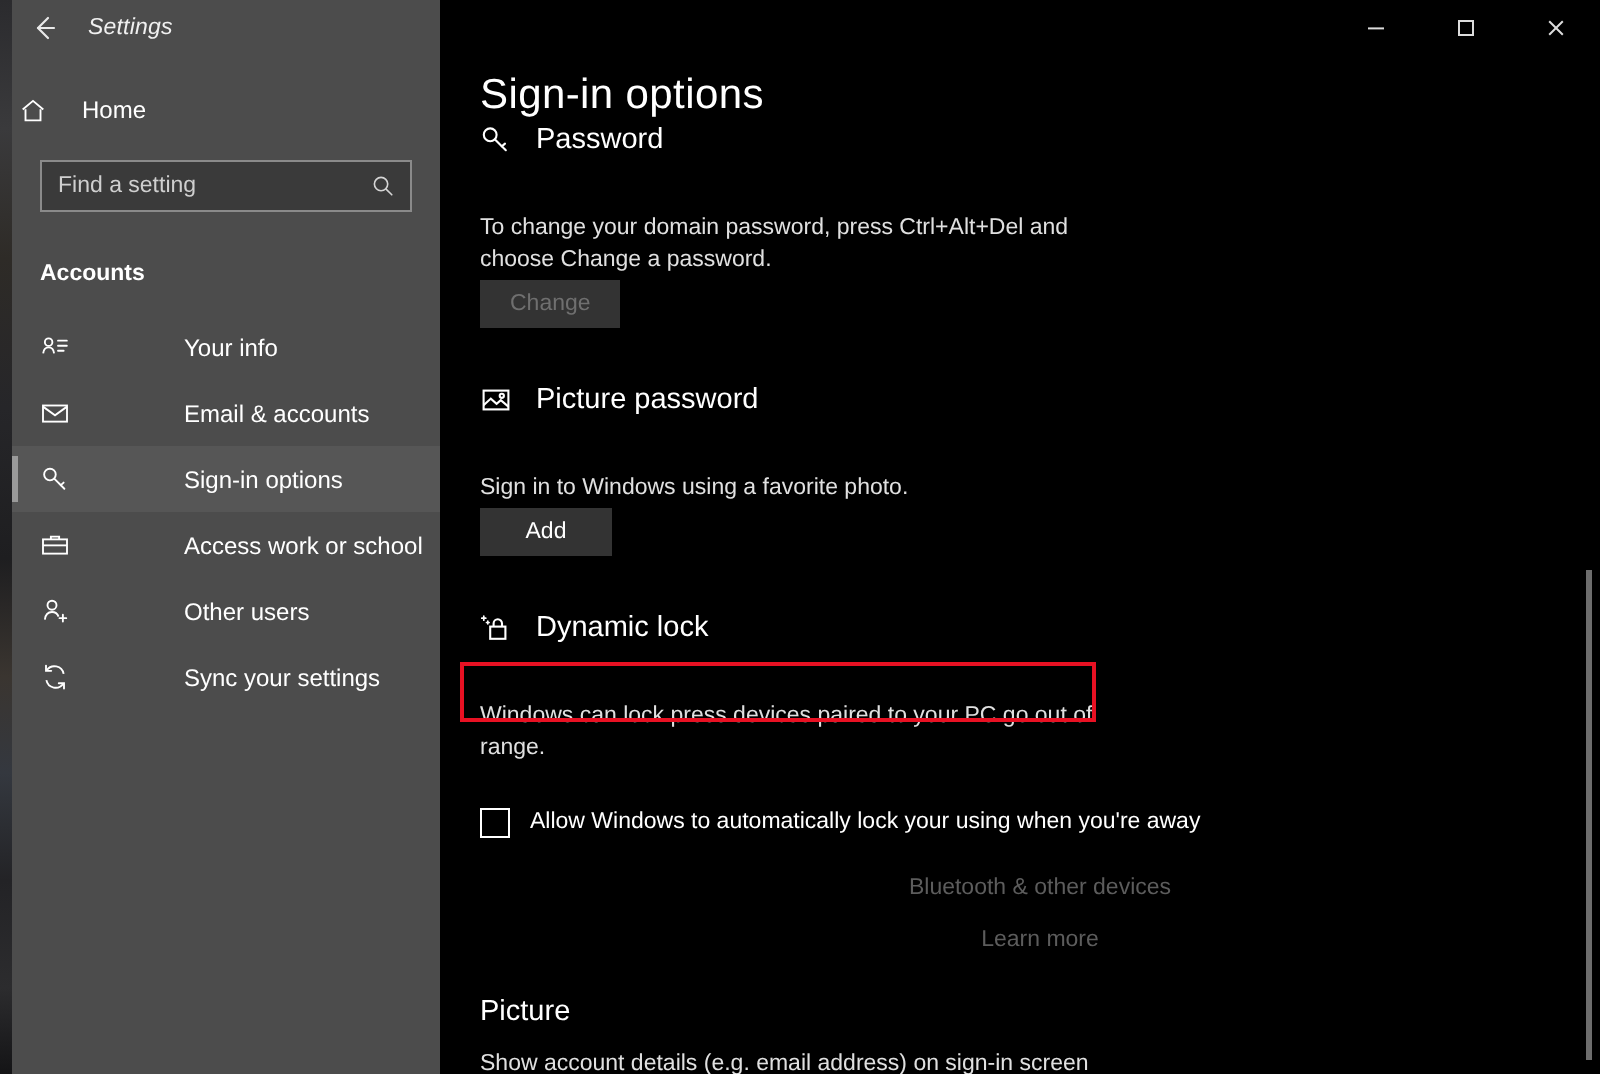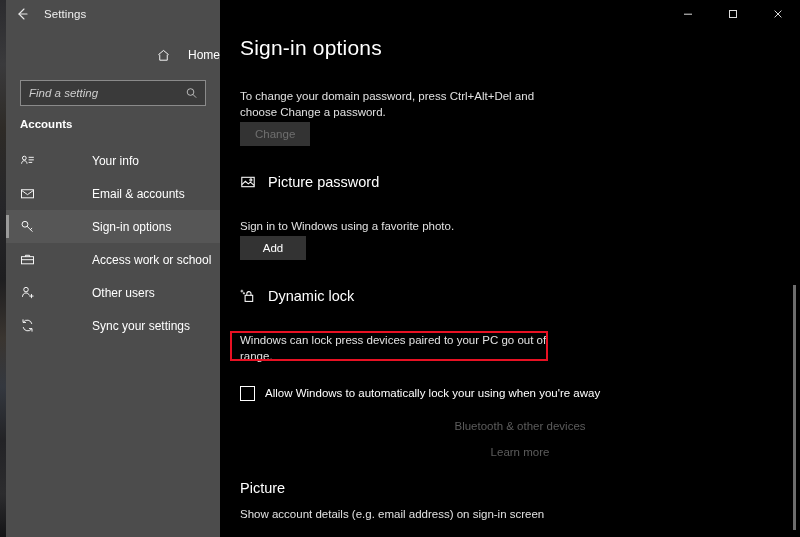--- a/index.html
+++ b/index.html
@@ -40,20 +40,21 @@
     width: 794px; height: 537px;
     background: #000000;
   }
 
   
   .titlebar {
     position: absolute;
     left: 0; top: 0;
     width: 794px; height: 28px;
     background: transparent;
+    font-style: italic;
   }
   .titlebar-left {
     position: absolute;
     left: 0; top: 0;
     width: 214px; height: 28px;
     background: #4c4c4c;
     display: flex;
     align-items: center;
   }
   .back-arrow {
@@ -93,21 +94,20 @@
     width: 214px; height: 509px;
     background: #4c4c4c;
   }
   .nav-home {
     position: relative;
     height: 30px;
     display: flex;
     align-items: center;
     padding-left: 3px;
     margin-top: 12px;
-    justify-content: flex-end;
   }
   .nav-home .ico {
     width: 22px;
     display: flex;
     align-items: center;
     color: #ffffff;
   }
   .nav-home .lbl {
     font-size: 12px;
     color: #ffffff;
@@ -128,38 +128,37 @@
     border: 0;
     outline: 0;
     background: transparent;
     color: #cfcfcf;
     font-size: 11.5px;
     font-family: "Liberation Sans", sans-serif;
     padding: 0 22px 0 8px;
     width: 100%;
     height: 100%;
     box-sizing: border-box;
-    font-style: italic;
   }
   .search-input::placeholder { color: #cfcfcf; opacity: 1; }
   .search-icon {
     position: absolute;
     right: 7px;
     top: 50%;
     transform: translateY(-50%);
     color: #d5d5d5;
     display: flex;
   }
 
   .section-label {
     font-size: 11.5px;
     font-weight: bold;
     color: #ffffff;
     padding: 0 0 0 14px;
-    margin-top: 12px;
+    margin-top: 25px;
   }
 
   .nav-list { margin-top: 14px; }
   .nav-item {
     position: relative;
     height: 33px;
     display: flex;
     align-items: center;
     padding-left: 14px;
     gap: 40px;
@@ -480,20 +479,30 @@
         </div>
 
       </div>
     </div>
 
     <div class="content">
 
       <div class="page-title">Sign-in options</div>
 
       <div class="group">
+        <div class="group-head">
+          <span class="ico">
+            <svg width="16" height="16" viewBox="0 0 16 16" fill="none" stroke="currentColor" stroke-width="1.05">
+              <circle cx="5.1" cy="5.4" r="3.2"></circle>
+              <path d="M7.5 7.7 L12.9 13.1" stroke-linecap="round"></path>
+              <path d="M10.9 11.2 L12.5 9.8" stroke-linecap="round"></path>
+            </svg>
+          </span>
+          <span class="ttl">Password</span>
+        </div>
         <div class="group-desc">To change your domain password, press Ctrl+Alt+Del and choose Change a password.</div>
         <button class="btn disabled">Change</button>
       </div>
 
       <div class="spacer-lg"></div>
 
       <div class="group">
         <div class="group-head">
           <span class="ico">
             <svg width="16" height="16" viewBox="0 0 16 16" fill="none" stroke="currentColor" stroke-width="1.05">

